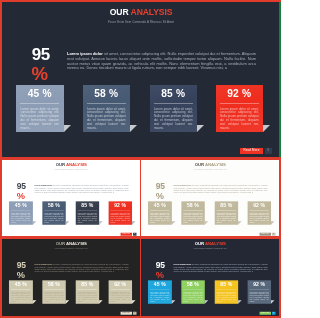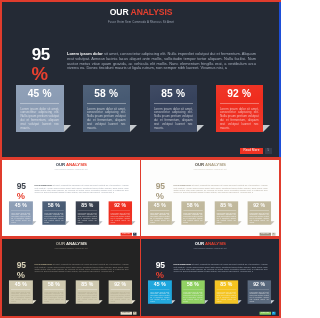--- a/index.html
+++ b/index.html
@@ -20,21 +20,21 @@
 .card .rule{height:1px;margin:4.4px 4.4px 0;}
 .card .txt{text-align:justify;font-size:3.05px;line-height:3.78px;margin:3.6px 4.4px 0;}
 .fold{position:absolute;width:0;height:0;border-style:solid;}
 .btn{position:absolute;left:237.6px;top:146.3px;width:23.7px;height:5.6px;color:#fff;font-size:2.9px;line-height:5.6px;text-align:center;font-weight:normal;letter-spacing:.2px;}
 .pgbox{position:absolute;left:263.2px;top:146.3px;width:6.4px;height:5.6px;font-size:2.9px;line-height:5.6px;text-align:center;}
 </style>
 </head>
 <body>
 
 <div class="page" id="grid">
-    <div class="slot" style="left: 2px; top: 2px; width: 310px; height: 155px; background: #1d4ed8;">
+    <div class="slot" style="left: 2px; top: 2px; width: 310px; height: 155px; background: #15803d;">
       <div class="slide" style="background: rgb(36, 42, 53); transform: scale(1);">
         <div class="hl"><span style="color:#ffffff">OUR</span> <span style="color:#e8402f">ANALYSIS</span></div>
         <div class="sub" style="color:#98a1b0">Fusce Enim Sem Commodo A Rhoncus Sit Amet</div>
         <div class="big" style="color:#ffffff">95</div>
         <div class="pct" style="color:#e8402f">%</div>
         <div class="intro" style="color:#a8b0bd"><b style="color:#ffffff">Lorem ipsum dolor</b> sit amet, consectetur adipiscing elit. Nulla imperdiet volutpat dui et fermentum. Aliquam erat volutpat. Aenean lacinia lacus aliquet ante mollis, sollicitudin tempor tortor aliquam. Nulla facilisi. Nam auctor metus vitae quam gravida, ac vehicula elit mollis. Nunc elementum fringilla erat, a vestibulum arcu viverra eu. Donec tincidunt mauris ut ligula rutrum, non semper nibh laoreet. Vivamus nisi, a</div>
         <div class="card" style="left:14px;top:82.5px;width:47.5px;height:47.5px;background:#8b9cb4;background-image:linear-gradient(165deg,rgba(255,255,255,.05),rgba(255,255,255,0) 42%,rgba(255,255,255,.055))">
       <div class="num" style="color:#ffffff">45 %</div>
       <div class="rule" style="background:rgba(255,255,255,.35)"></div>
       <div class="txt" style="color:rgba(255,255,255,.62)">Lorem ipsum dolor sit amet, consectetur adipiscing elit. Nulla ipsum pretium volutpat dui et fermentum, aliquam erat volutpat laoreet nec mauris.</div>

